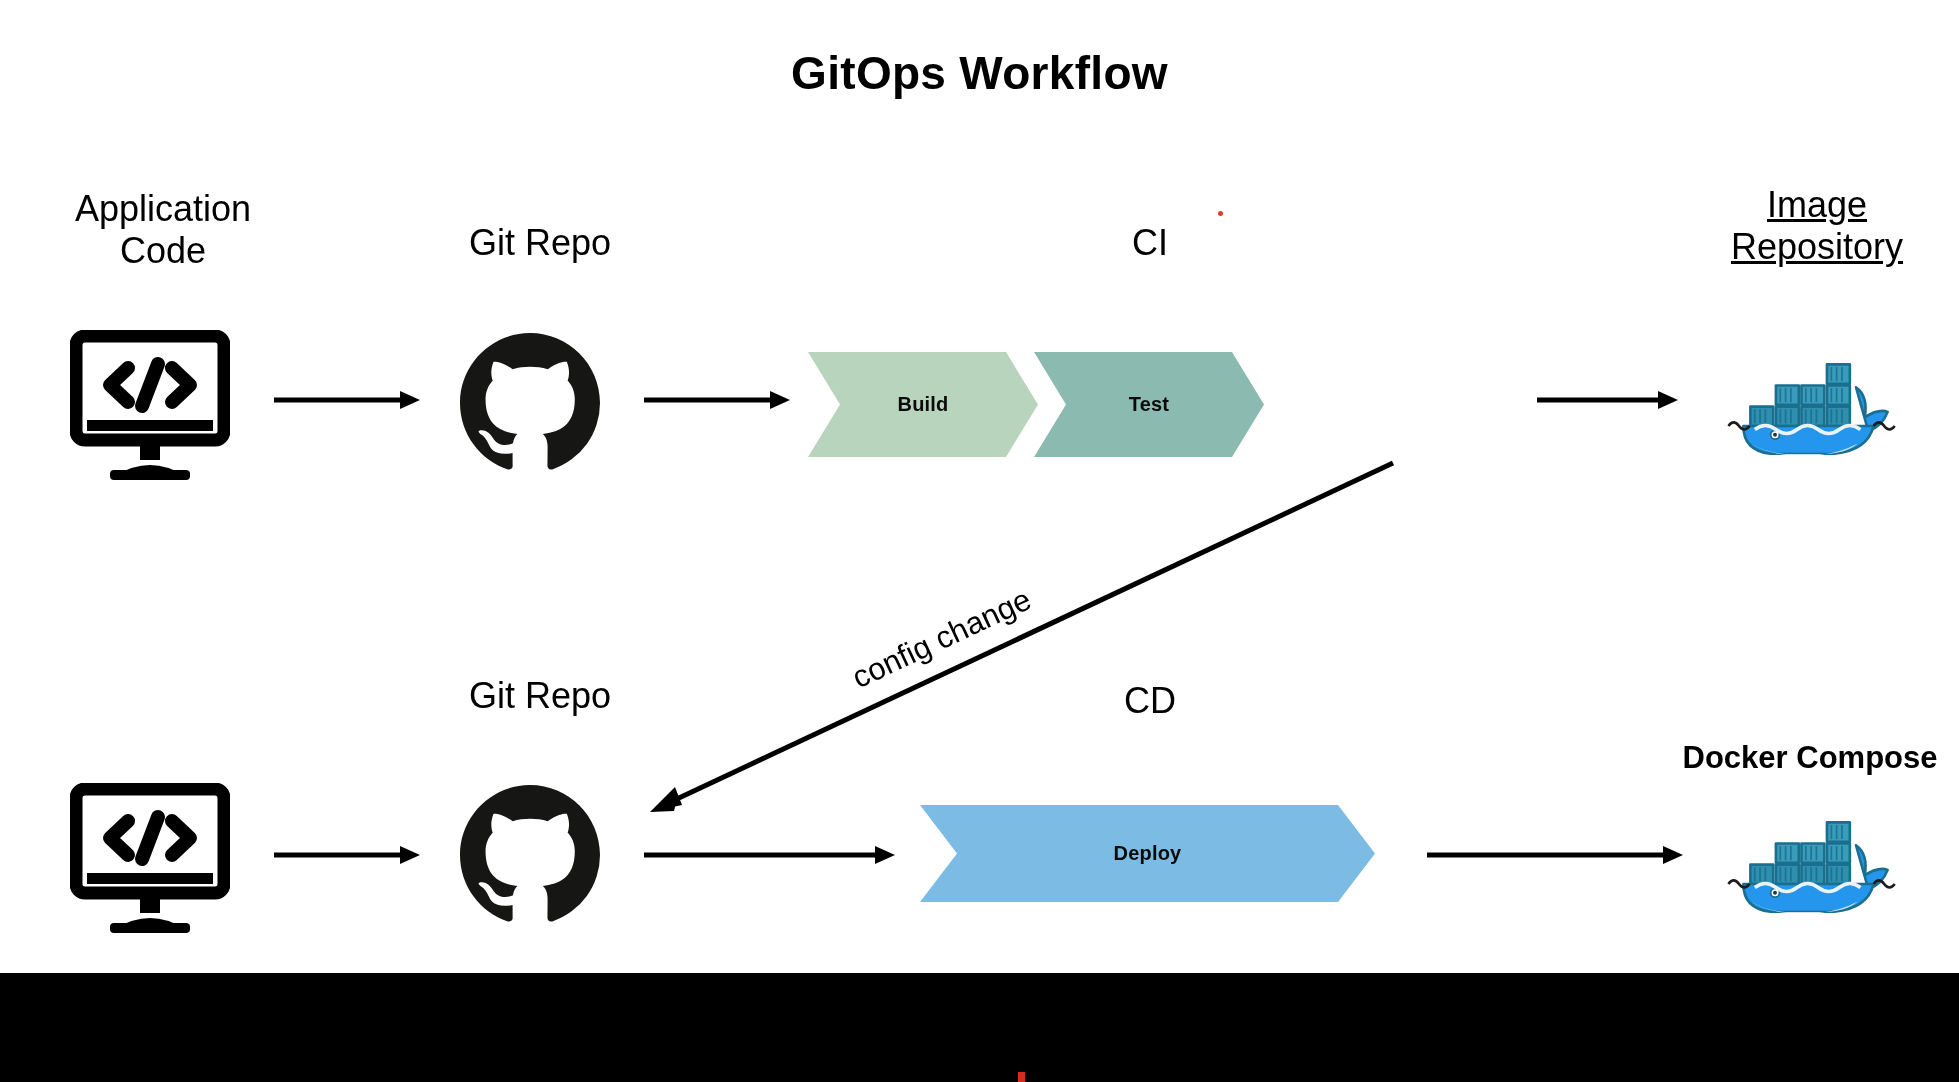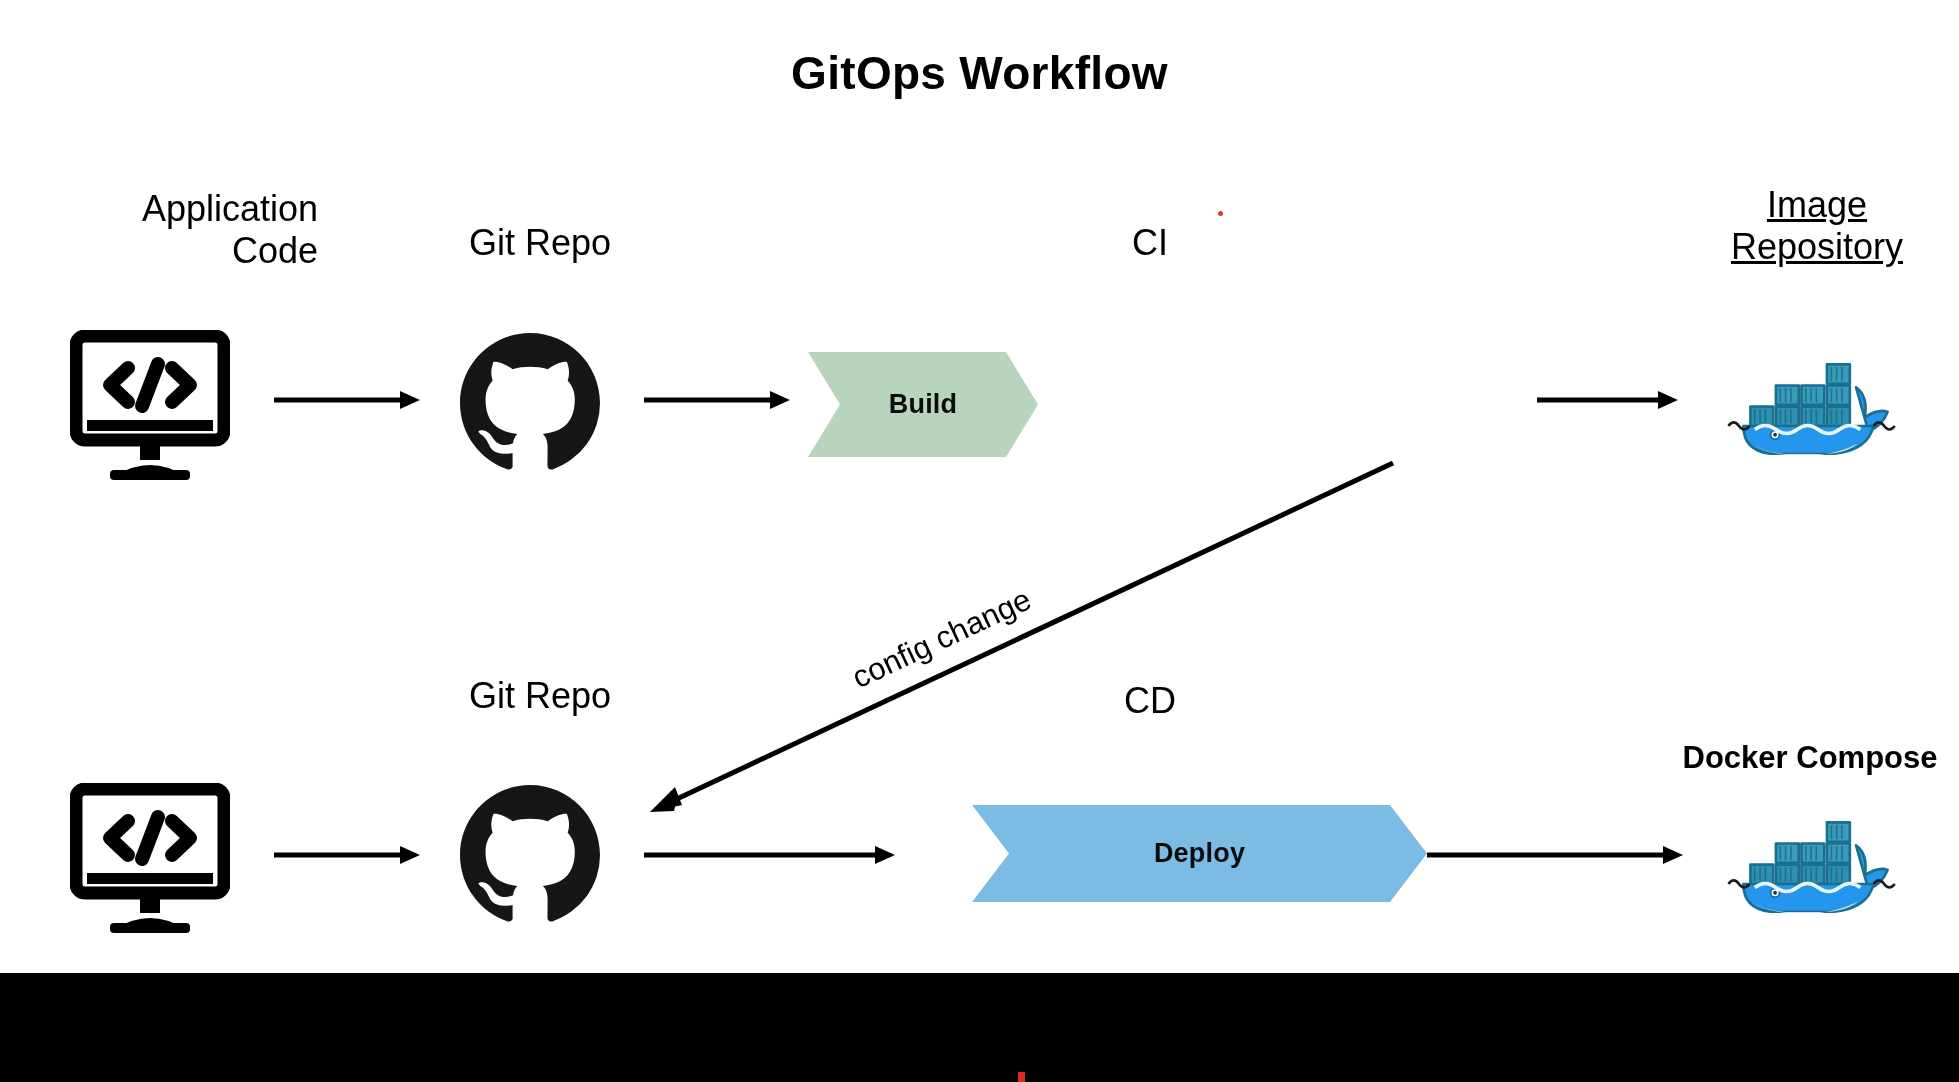--- a/index.html
+++ b/index.html
@@ -62,21 +62,21 @@
   .chevron-row {
     position: absolute;
     display: flex;
     align-items: stretch;
   }
   .chevron {
     position: relative;
     display: flex;
     align-items: center;
     justify-content: center;
-    font-size: 27px;
+    font-size: 20px;
     font-weight: bold;
     color: #0b0b0b;
     letter-spacing: 0.2px;
   }
 
   
   .arrow {
     position: absolute;
   }
 
@@ -121,21 +121,21 @@
 </style>
 </head>
 <body>
 
 <div id="canvas">
 
   <div id="title">GitOps Workflow</div>
 
   <div id="ci-speck"></div>
 
-  <div class="node-label" style="left:28px; top:188px; width:290px;text-align:right;">Application
+  <div class="node-label" style="left:18px; top:188px; width:290px;">Application
 Code</div>
 
   <div class="node-label" style="left:400px; top:222px; width:280px;">Git Repo</div>
 
   <div class="node-label" style="left:1000px; top:222px; width:300px;">CI</div>
 
   <div class="node-label" style="left:1675px; top:184px; width:284px;text-decoration:underline;">Image
 Repository</div>
 
   <div class="icon-box" style="left:70px; top:330px;">
@@ -178,20 +178,24 @@
     </svg>
   </div>
 
   <div class="chevron-row" style="left:808px; top:352px; width:680px; height:105px;">
 
     <div class="chevron" style="width:230px; height:105px; background:#b8d4bd;
                 clip-path: polygon(0 0, 198px 0, 230px 50%, 198px 100%, 0 100%, 32px 50%);">
       <span>Build</span>
     </div>
 
+    <div class="chevron" style="width:230px; height:105px; margin-left:-4px; background:#8bbab0;
+                clip-path: polygon(0 0, 198px 0, 230px 50%, 198px 100%, 0 100%, 32px 50%);">
+      <span>Test</span>
+    </div>
 
   </div>
 
   <div class="arrow" style="left:1535px; top:385px;">
     <svg width="145" height="30" viewBox="0 0 145 30" xmlns="http://www.w3.org/2000/svg">
       <line x1="2" y1="15" x2="127" y2="15" stroke="#000" stroke-width="5"></line>
       <polygon points="143,15 123,6 123,24" fill="#000"></polygon>
     </svg>
   </div>
 
@@ -294,21 +298,21 @@
     </svg>
   </div>
 
   <div class="arrow" style="left:642px; top:840px;">
     <svg width="255" height="30" viewBox="0 0 255 30" xmlns="http://www.w3.org/2000/svg">
       <line x1="2" y1="15" x2="237" y2="15" stroke="#000" stroke-width="5"></line>
       <polygon points="253,15 233,6 233,24" fill="#000"></polygon>
     </svg>
   </div>
 
-  <div class="chevron-row" style="left:972px; top:805px; width:455px; height:97px;text-align:center;">
+  <div class="chevron-row" style="left:920px; top:805px; width:455px; height:97px;text-align:center;">
     <div class="chevron" style="width:455px; height:97px; background:#7cbce4;
                 clip-path: polygon(0 0, 418px 0, 455px 50%, 418px 100%, 0 100%, 37px 50%);">
       <span>Deploy</span>
     </div>
   </div>
 
   <div class="arrow" style="left:1425px; top:840px;">
     <svg width="260" height="30" viewBox="0 0 260 30" xmlns="http://www.w3.org/2000/svg">
       <line x1="2" y1="15" x2="242" y2="15" stroke="#000" stroke-width="5"></line>
       <polygon points="258,15 238,6 238,24" fill="#000"></polygon>

